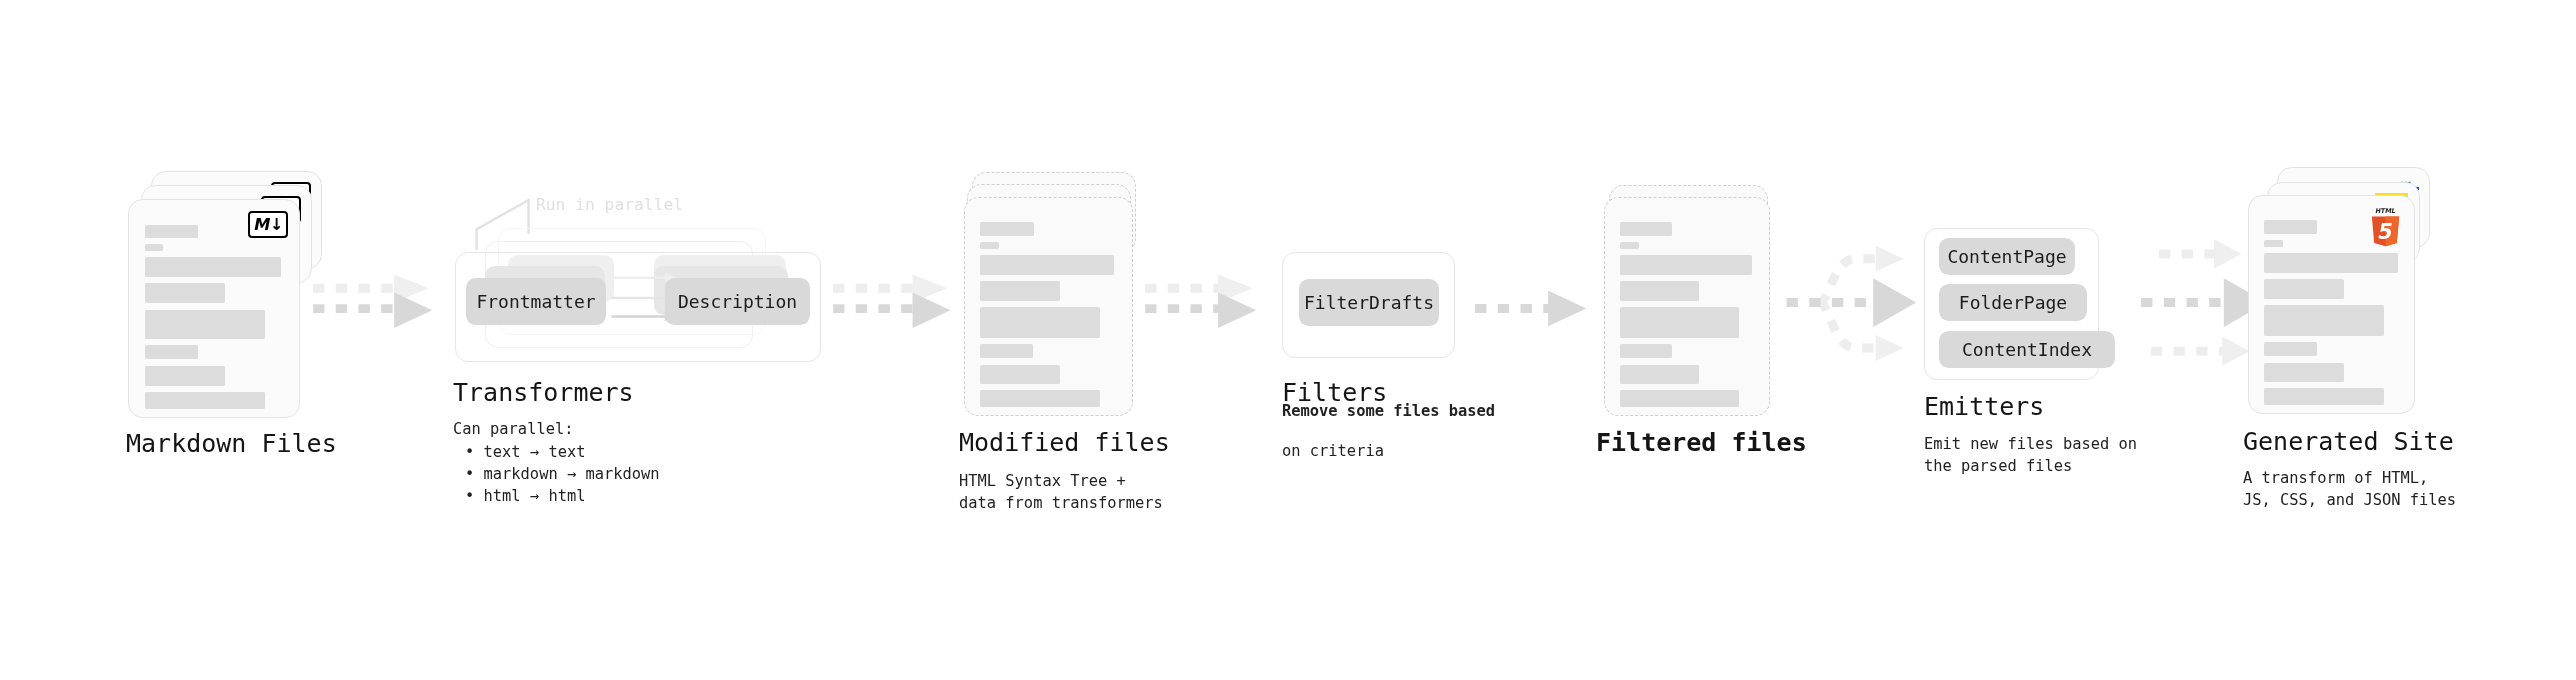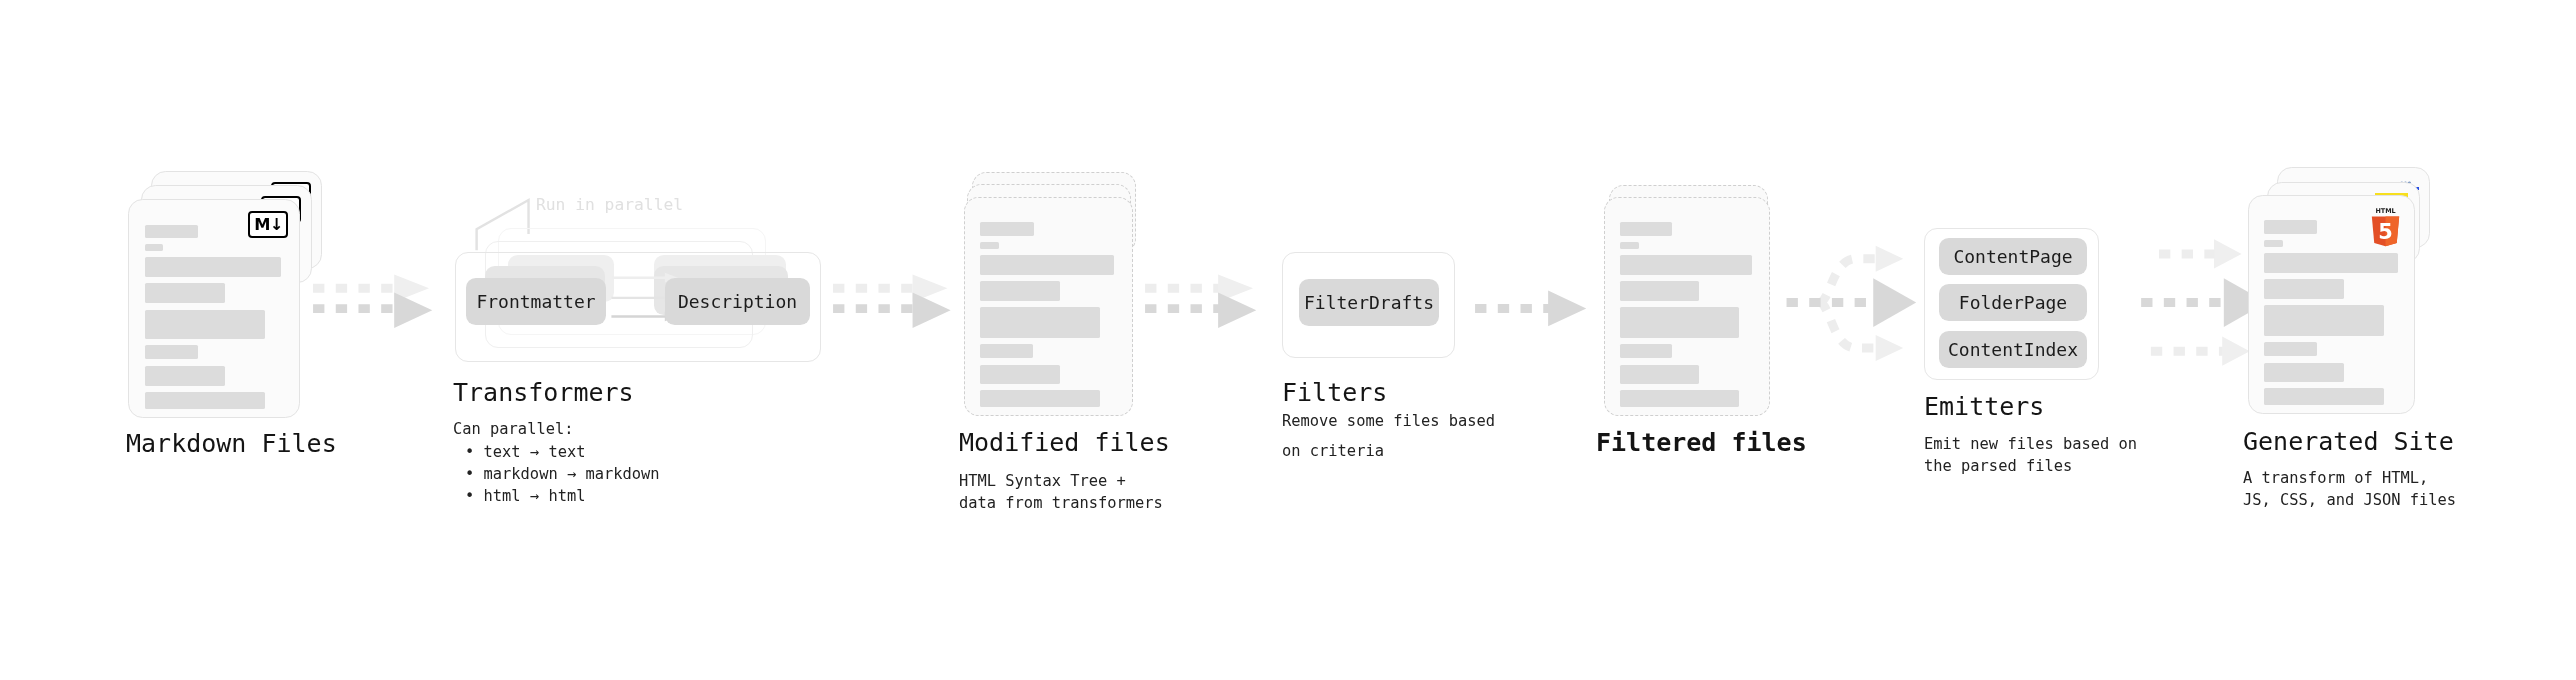--- a/index.html
+++ b/index.html
@@ -13,20 +13,21 @@
   
   .node{position:absolute;}
 
   
   .card{
     position:absolute;
     background:#fbfbfb;
     border:1.6px solid #e3e3e3;
     border-radius:14.6px;
     box-sizing:border-box;
+    font-style:italic;
   }
   .card.dashed{
     background:#fafafa;
     border:1.6px dashed #cfcfcf;
   }
   .skel{position:absolute;background:#dcdcdc;border-radius:1.6px;}
 
   
   .badge-md{
     position:absolute;
@@ -216,21 +217,21 @@
     <path class="arrow-dash faint" d="M5,25 L100,25"></path>
     <polygon class="arrow-head faint" points="95,8 138,25 95,42"></polygon>
     <path class="arrow-dash" d="M5,50 L100,50"></path>
     <polygon class="arrow-head" points="95,30 142,52 95,74"></polygon>
   </svg>
 
   <div class="node">
     <div class="groupbox" style="left:1282px;top:252px;width:173px;height:106px;"></div>
     <div class="chip" style="left:1299px;top:279px;width:140px;height:47px;">FilterDrafts</div>
     <div class="title" style="left:1282px;top:378px;">Filters</div>
-    <div class="sub" style="left:1282px;top:410px;">Remove some files based</div>
+    <div class="sub" style="left:1282px;top:400px;font-weight:bold;">Remove some files based</div>
     <div class="sub" style="left:1282px;top:440px;">on criteria</div>
   </div>
 
   <svg style="left:1471px;top:288px;width:138px;height:49px;" viewBox="0 0 170 60" width="138" height="49">
     <path class="arrow-dash" d="M5,25 L100,25"></path>
     <polygon class="arrow-head" points="95,3 142,25 95,47"></polygon>
   </svg>
 
   <div class="node">
     <div class="card dashed" style="left:1609px;top:185px;width:159px;height:73px;"></div>
@@ -251,23 +252,23 @@
     <path class="arrow-dash faint" d="M48,92 C62,92 64,40 92,38 L122,38"></path>
     <polygon class="arrow-head faint" points="118,22 152,38 118,54"></polygon>
     <path class="arrow-dash faint" d="M48,92 C62,92 64,146 92,148 L122,148"></path>
     <polygon class="arrow-head faint" points="118,132 152,148 118,164"></polygon>
     <path class="arrow-dash" d="M8,92 L120,92"></path>
     <polygon class="arrow-head" points="115,62 168,92 115,122"></polygon>
   </svg>
 
   <div class="node">
     <div class="groupbox" style="left:1924px;top:228px;width:175px;height:152px;"></div>
-    <div class="chip" style="left:1939px;top:238px;width:148px;height:37px;">ContentPage</div>
+    <div class="chip" style="left:1939px;top:238px;width:136px;height:37px;">ContentPage</div>
     <div class="chip" style="left:1939px;top:284px;width:148px;height:37px;">FolderPage</div>
-    <div class="chip" style="left:1939px;top:331px;width:148px;height:37px;">ContentIndex</div>
+    <div class="chip" style="left:1939px;top:331px;width:176px;height:37px;">ContentIndex</div>
 
     <div class="title" style="left:1924px;top:392px;">Emitters</div>
     <div class="sub" style="left:1924px;top:433px;">Emit new files based on</div>
     <div class="sub" style="left:1924px;top:455px;">the parsed files</div>
   </div>
 
   <svg style="left:2118px;top:228px;width:163px;height:154px;" viewBox="0 0 200 190" width="163" height="154">
     <path class="arrow-dash faint" d="M50,32 L122,32"></path>
     <polygon class="arrow-head faint" points="118,14 152,32 118,50"></polygon>
     <path class="arrow-dash faint" d="M40,152 L132,152"></path>

